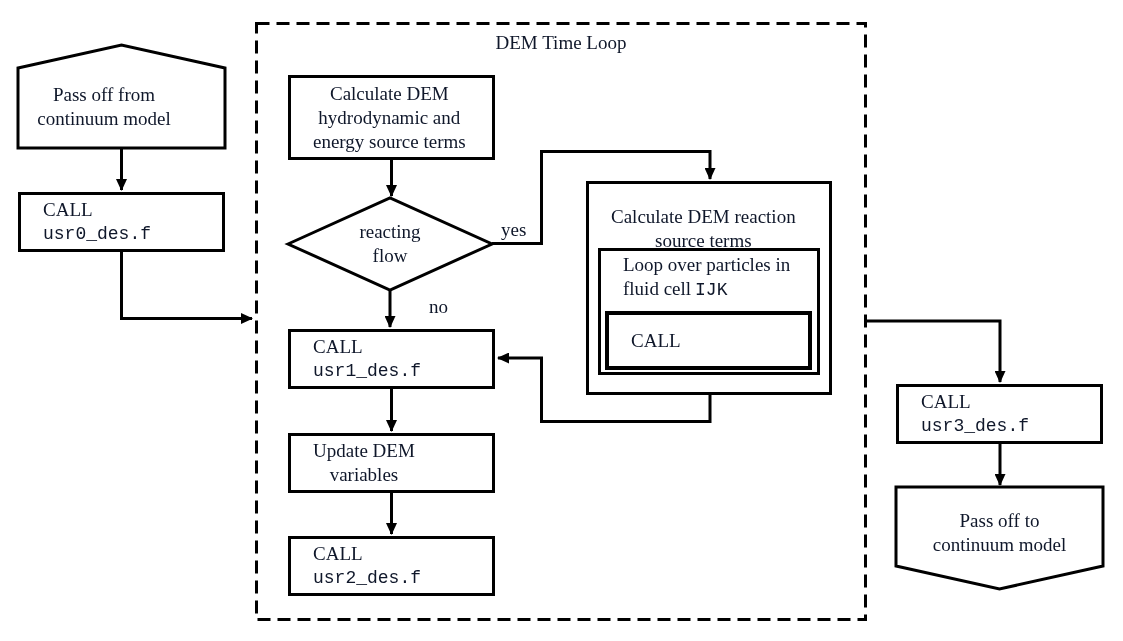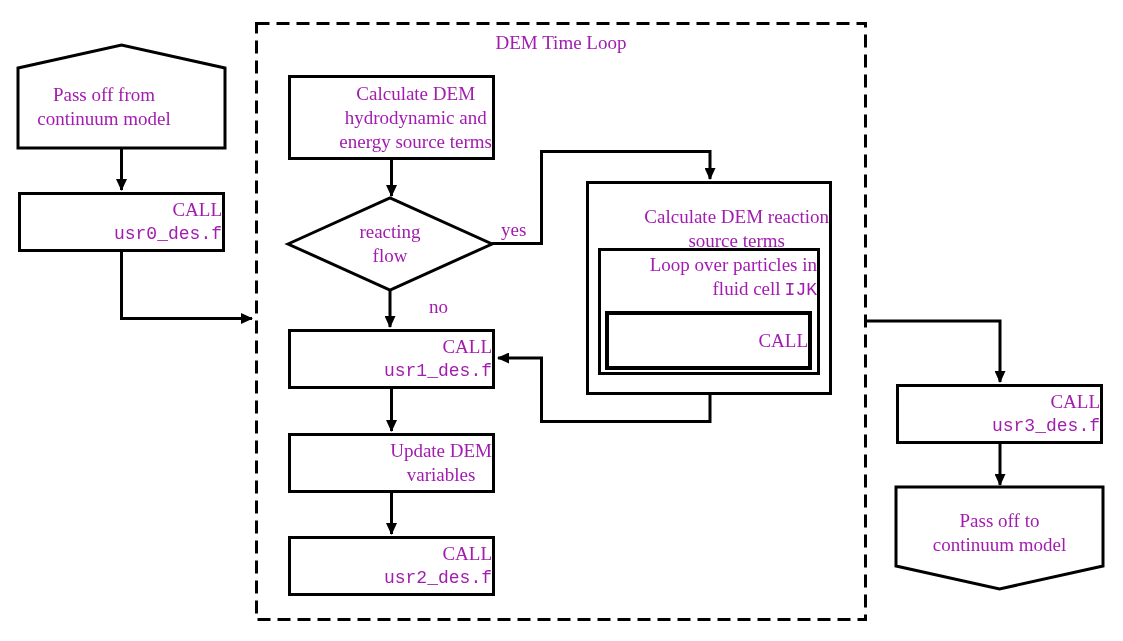--- a/index.html
+++ b/index.html
@@ -3,37 +3,38 @@
 <meta charset="utf-8">
 <style>
   html, body { margin: 0; padding: 0; background: #ffffff; }
   * { box-sizing: border-box; }
 
   .stage {
     position: relative;
     width: 1123px;
     height: 641px;
     background: #ffffff;
-    color: #a21caf;
+    color: #0f172a;
     font-family: "Liberation Serif", serif;
     overflow: hidden;
     border-radius: 24px;
   }
 
   svg.layer { position: absolute; left: 0; top: 0; }
 
   .box {
     position: absolute;
     border: 3px solid #000000;
     background: #ffffff;
     display: flex;
     flex-direction: column;
-    align-items: flex-end;
+    align-items: flex-start;
     justify-content: center;
     text-align: center;
+    padding-left: 22px;
   }
   .box.thick { border-width: 4px; }
   .box.frame { background: #ffffff; }
 
   .plain {
     position: absolute;
     display: flex;
     flex-direction: column;
     align-items: center;
     justify-content: center;
@@ -129,21 +130,21 @@
     <div class="txt">CALL</div>
     <div class="code">usr2_des.f</div>
   </div>
 
   <div class="box frame" style="left:586px; top:181px; width:246px; height:214px; justify-content:flex-start;">
     <div class="txt" style="margin-top:21px;">Calculate DEM reaction
 source terms</div>
   </div>
 
   <div class="box frame" style="left:598px; top:248px; width:222px; height:127px; justify-content:flex-start;">
-    <div class="txt" style="margin-top:2px;margin-left:20px;">Loop over particles in</div>
+    <div class="txt" style="margin-top:2px;">Loop over particles in</div>
     <div>
       <span class="txt">fluid cell</span>
       <span class="code">IJK</span>
     </div>
   </div>
 
   <div class="box thick" style="left:605px; top:311px; width:207px; height:59px;">
     <div class="txt">CALL</div>
   </div>
 

